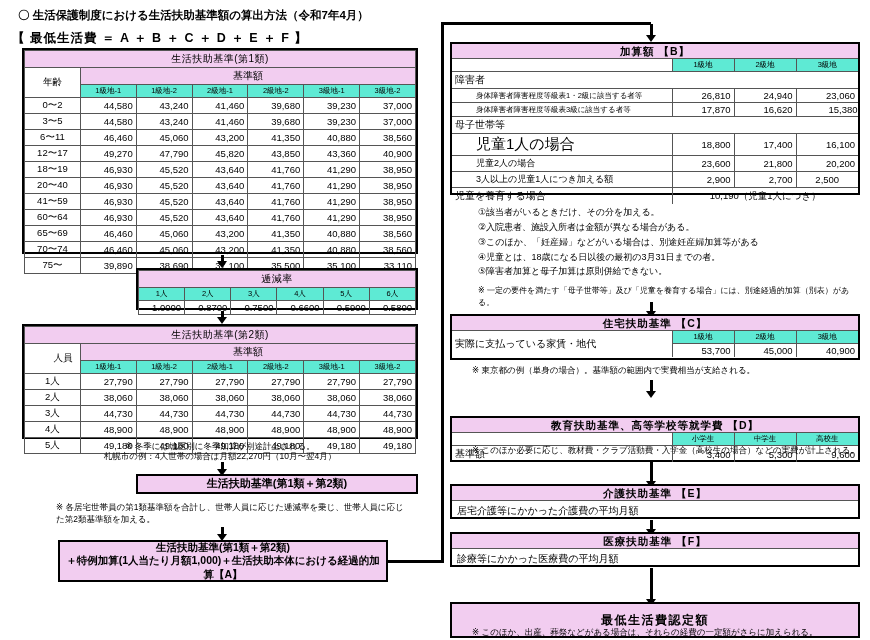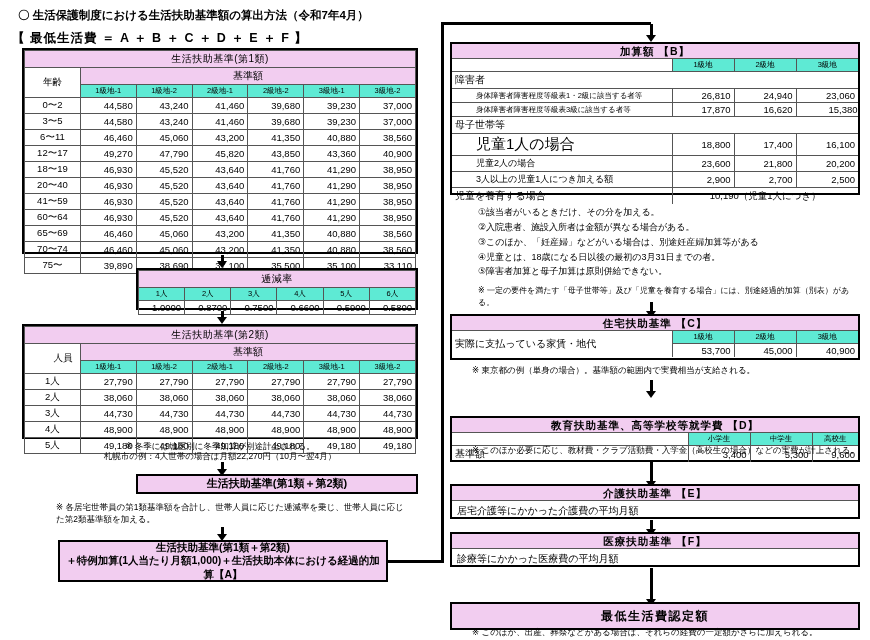--- a/index.html
+++ b/index.html
@@ -450,21 +450,21 @@
       <tr class="nums-row">
         <td class="lft" style="font-size:9px; padding-left:24px; border-left:none;">児童2人の場合</td>
         <td class="num">23,600</td>
         <td class="num">21,800</td>
         <td class="num" style="border-right:none;">20,200</td>
       </tr>
       <tr class="nums-row">
         <td class="lft" style="font-size:9px; padding-left:24px; border-left:none;">3人以上の児童1人につき加える額</td>
         <td class="num">2,900</td>
         <td class="num">2,700</td>
-        <td class="num" style="border-right:none;">2,500</td>
+        <td class="num" style="border-right:none;text-align:center;">2,500</td>
       </tr>
       <tr class="nums-row">
         <td class="lft" style="font-size:10px; border-left:none; border-bottom:none;">児童を養育する場合</td>
         <td class="ctr" colspan="3" style="font-size:9.5px; border-right:none; border-bottom:none;">10,190（児童1人につき）</td>
       </tr>
     </tbody>
   </table>
 </div>
 
 <div class="abs" style="left:478px; top:205px; width:380px;">
@@ -507,21 +507,21 @@
 </div>
 
 <div class="abs sec" style="left:450px; top:416px; width:410px; height:46px;">
   <div class="sec-title">教育扶助基準、高等学校等就学費 【D】</div>
   <table class="grid" style="border-top:none;">
     <tbody>
       <tr>
         <td style="border-left:none; border-top:none;">&nbsp;</td>
         <td class="colhdr" style="width:62px; border-top:none;">小学生</td>
         <td class="colhdr" style="width:62px; border-top:none;">中学生</td>
-        <td class="colhdr" style="width:46px; border-top:none; border-right:none;">高校生</td>
+        <td class="colhdr" style="width:62px; border-top:none; border-right:none;">高校生</td>
       </tr>
       <tr class="nums-row">
         <td class="lft" style="font-size:10px; border-left:none; border-bottom:none;">基準額</td>
         <td class="num" style="border-bottom:none;">3,400</td>
         <td class="num" style="border-bottom:none;">5,300</td>
         <td class="num" style="border-right:none; border-bottom:none;">9,600</td>
       </tr>
     </tbody>
   </table>
 </div>
@@ -545,16 +545,16 @@
 <div class="abs sec" style="left:450px; top:532px; width:410px; height:35px;">
   <div class="sec-title">医療扶助基準 【F】</div>
   <div class="sec-body-text">診療等にかかった医療費の平均月額</div>
 </div>
 
 <div class="arrow" style="left:651px; top:568px;">
   <div class="stem" style="height:32px;"></div>
   <div class="head" style="top:31px;"></div>
 </div>
 
-<div class="abs banner" style="left:450px; top:602px; width:410px; height:28px; font-size:12px; letter-spacing:1.5px;">
+<div class="abs banner" style="left:450px; top:602px; width:410px; height:36px; font-size:12px; letter-spacing:1.5px;">
   <span>最低生活費認定額</span>
 </div>
 <div class="abs note" style="left:472px; top:626px; width:390px; font-size:8.5px;">※ このほか、出産、葬祭などがある場合は、それらの経費の一定額がさらに加えられる。</div>
 
 </body></html>

